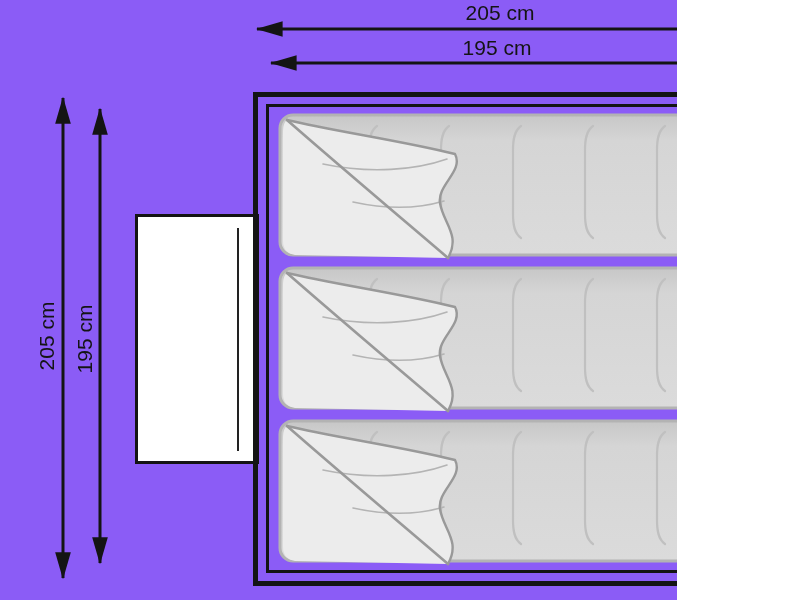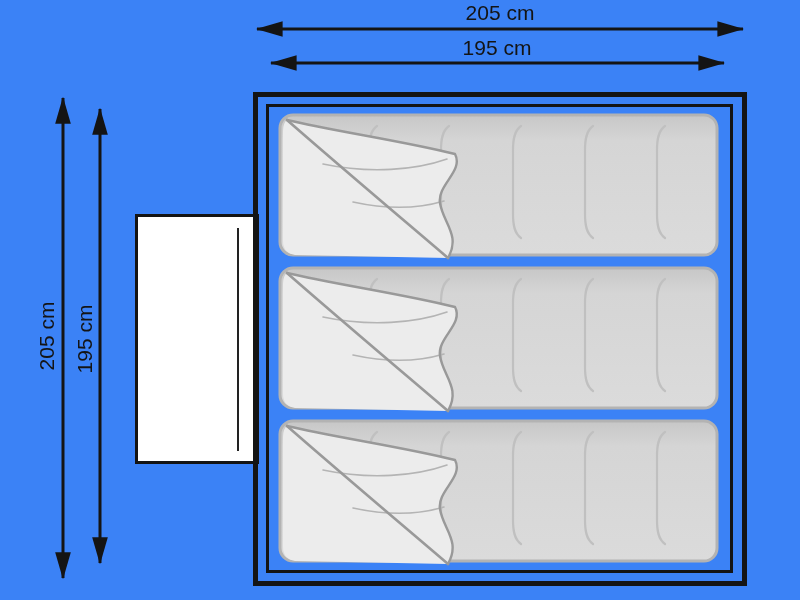--- a/index.html
+++ b/index.html
@@ -3,23 +3,23 @@
 <meta charset="utf-8">
 <style>
   html, body {
     margin: 0;
     padding: 0;
     background: #ffffff;
     font-family: "Liberation Sans", sans-serif;
   }
   #canvas {
     position: relative;
-    width: 800px;
+    width: 677px;
     height: 600px;
-    background: #3b82f6;
+    background: #8b5cf6;
     overflow: hidden;
   }
   svg { display: block; }
   .overlay {
     position: absolute;
     left: 0; top: 0;
     width: 800px; height: 600px;
     overflow: visible;
   }
   .dim-label {

